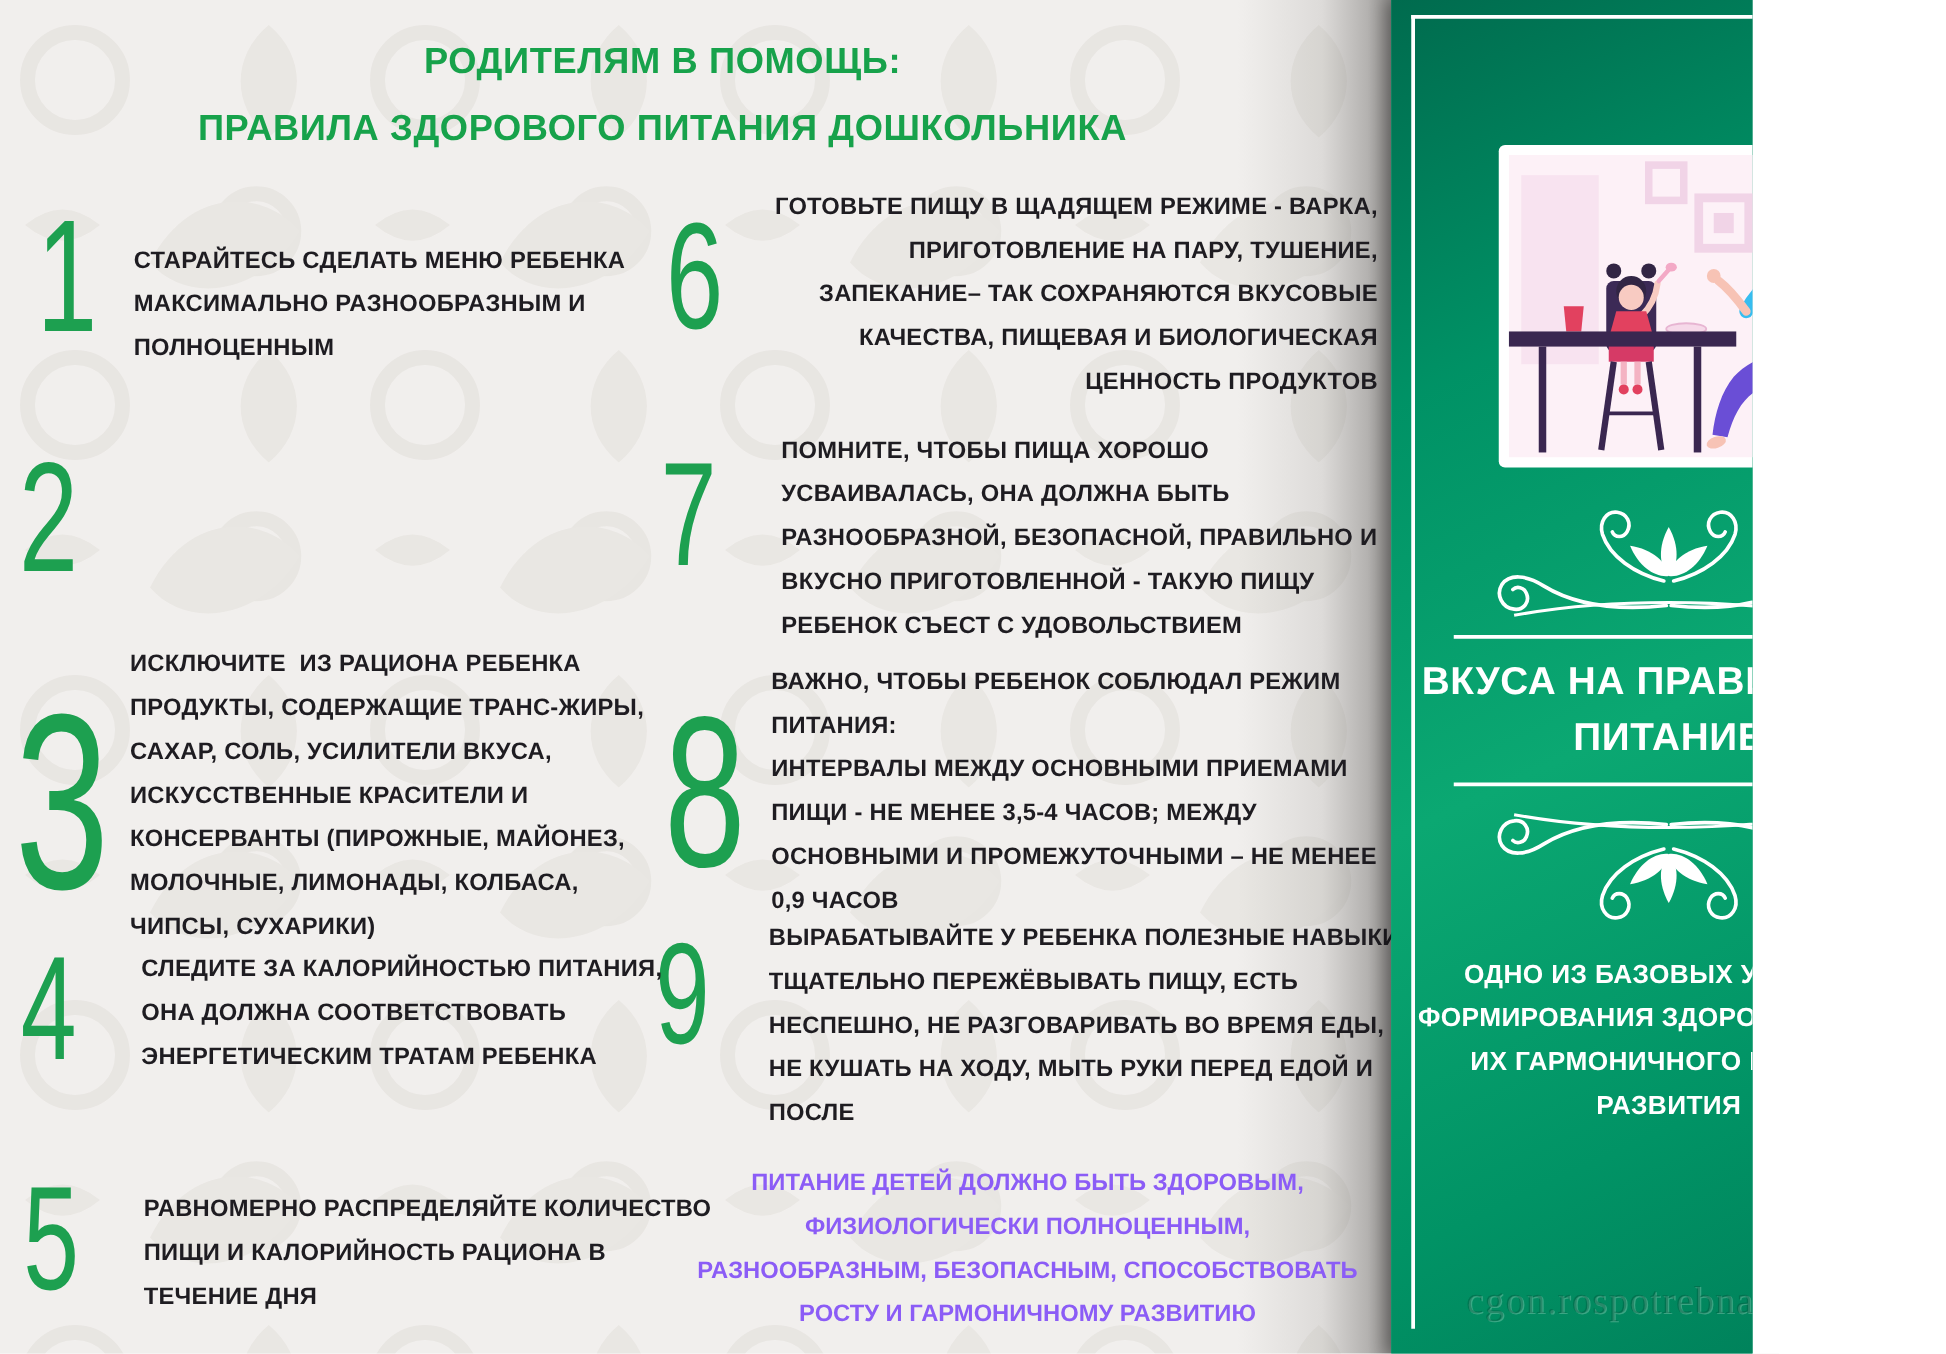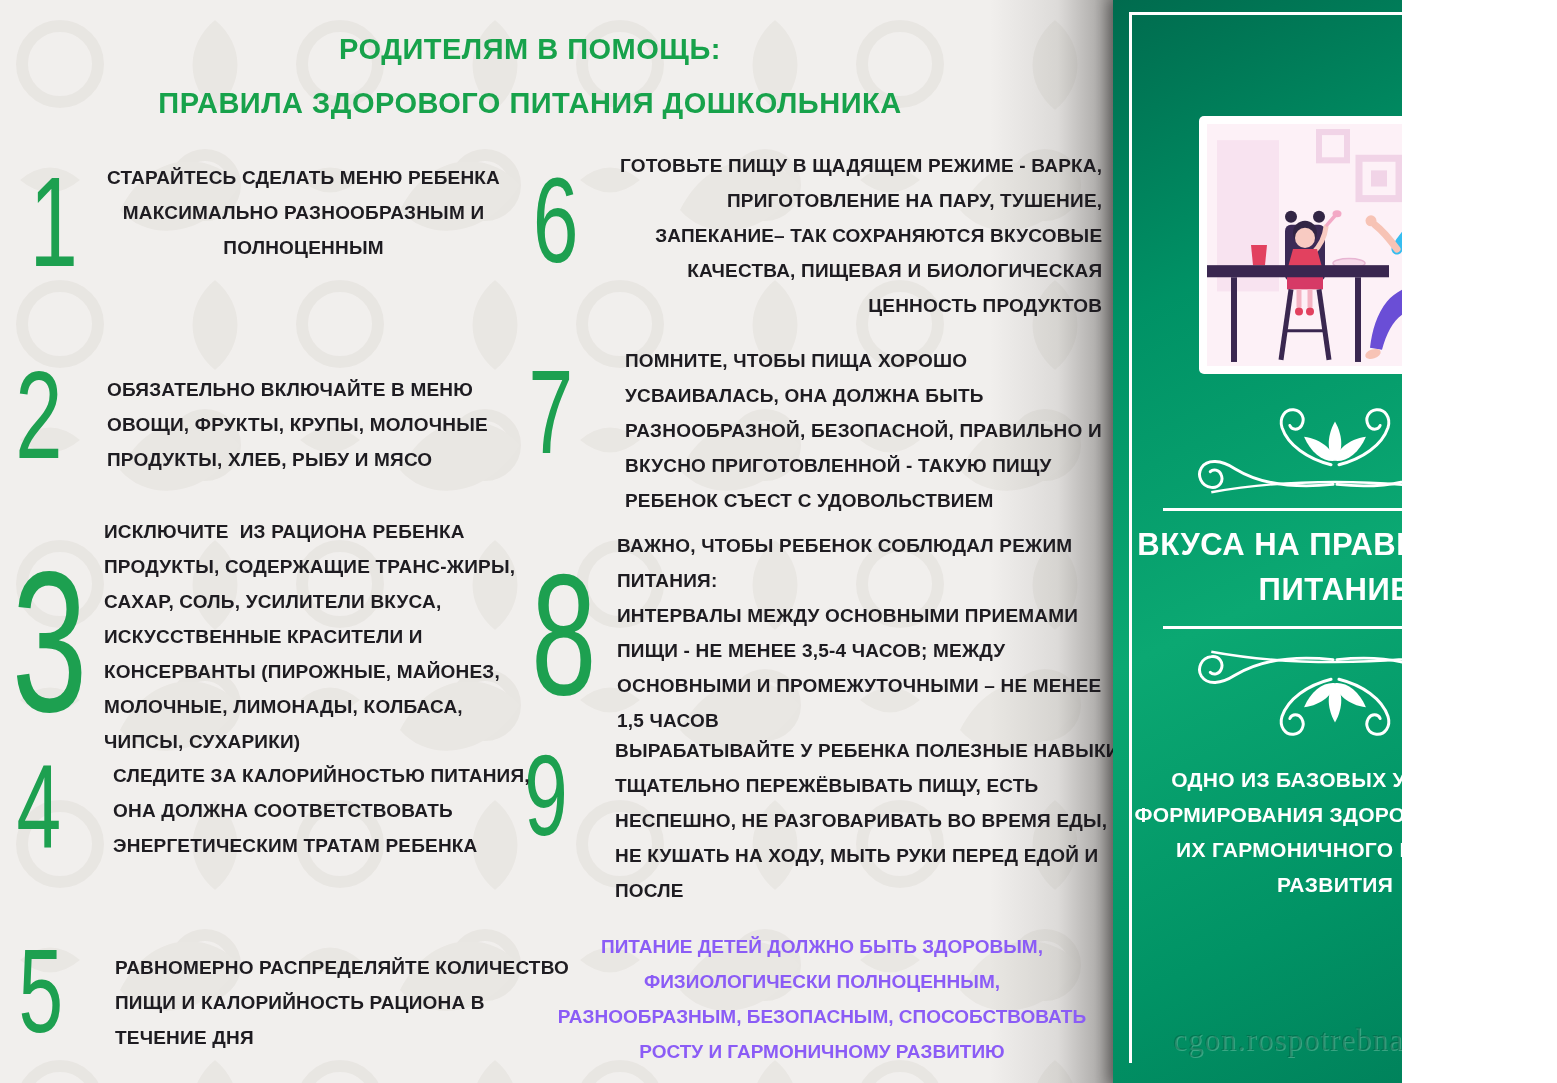--- a/index.html
+++ b/index.html
@@ -99,26 +99,23 @@
   <div class="rule-num" style="left:18px;  top:158px; font-size:128px;">1</div>
   <div class="rule-num" style="left:4px;   top:352px; font-size:125px;">2</div>
   <div class="rule-num" style="left:-6px;  top:542px; font-size:200px;">3</div>
   <div class="rule-num" style="left:6px;   top:748px; font-size:118px;">4</div>
   <div class="rule-num" style="left:8px;   top:932px; font-size:118px;">5</div>
   <div class="rule-num" style="left:522px; top:160px; font-size:121px;">6</div>
   <div class="rule-num" style="left:518px; top:353px; font-size:118px;">7</div>
   <div class="rule-num" style="left:516px; top:548px; font-size:172px;">8</div>
   <div class="rule-num" style="left:514px; top:738px; font-size:115px;">9</div>
 
-  <div class="rule-text" style="left:107px; top:160px;text-align:center;">СТАРАЙТЕСЬ СДЕЛАТЬ МЕНЮ РЕБЕНКА
+  <div class="rule-text" style="left:107px; top:191px;">СТАРАЙТЕСЬ СДЕЛАТЬ МЕНЮ РЕБЕНКА
 МАКСИМАЛЬНО РАЗНООБРАЗНЫМ И
 ПОЛНОЦЕННЫМ</div>
-  <div class="rule-text" style="left:107px; top:372px;">ОБЯЗАТЕЛЬНО ВКЛЮЧАЙТЕ В МЕНЮ
-ОВОЩИ, ФРУКТЫ, КРУПЫ, МОЛОЧНЫЕ
-ПРОДУКТЫ, ХЛЕБ, РЫБУ И МЯСО</div>
   <div class="rule-text" style="left:104px; top:514px;">ИСКЛЮЧИТЕ  ИЗ РАЦИОНА РЕБЕНКА
 ПРОДУКТЫ, СОДЕРЖАЩИЕ ТРАНС-ЖИРЫ,
 САХАР, СОЛЬ, УСИЛИТЕЛИ ВКУСА,
 ИСКУССТВЕННЫЕ КРАСИТЕЛИ И
 КОНСЕРВАНТЫ (ПИРОЖНЫЕ, МАЙОНЕЗ,
 МОЛОЧНЫЕ, ЛИМОНАДЫ, КОЛБАСА,
 ЧИПСЫ, СУХАРИКИ)</div>
   <div class="rule-text" style="left:113px; top:758px;">СЛЕДИТЕ ЗА КАЛОРИЙНОСТЬЮ ПИТАНИЯ,
 ОНА ДОЛЖНА СООТВЕТСТВОВАТЬ
 ЭНЕРГЕТИЧЕСКИМ ТРАТАМ РЕБЕНКА</div>
@@ -133,21 +130,21 @@
   <div class="rule-text" style="left:625px; top:343px;">ПОМНИТЕ, ЧТОБЫ ПИЩА ХОРОШО
 УСВАИВАЛАСЬ, ОНА ДОЛЖНА БЫТЬ
 РАЗНООБРАЗНОЙ, БЕЗОПАСНОЙ, ПРАВИЛЬНО И
 ВКУСНО ПРИГОТОВЛЕННОЙ - ТАКУЮ ПИЩУ
 РЕБЕНОК СЪЕСТ С УДОВОЛЬСТВИЕМ</div>
   <div class="rule-text" style="left:617px; top:528px;">ВАЖНО, ЧТОБЫ РЕБЕНОК СОБЛЮДАЛ РЕЖИМ
 ПИТАНИЯ:
 ИНТЕРВАЛЫ МЕЖДУ ОСНОВНЫМИ ПРИЕМАМИ
 ПИЩИ - НЕ МЕНЕЕ 3,5-4 ЧАСОВ; МЕЖДУ
 ОСНОВНЫМИ И ПРОМЕЖУТОЧНЫМИ – НЕ МЕНЕЕ
-1,5 ЧАСОВ</div>
+0,9 ЧАСОВ</div>
   <div class="rule-text" style="left:615px; top:733px;">ВЫРАБАТЫВАЙТЕ У РЕБЕНКА ПОЛЕЗНЫЕ НАВЫКИ:
 ТЩАТЕЛЬНО ПЕРЕЖЁВЫВАТЬ ПИЩУ, ЕСТЬ
 НЕСПЕШНО, НЕ РАЗГОВАРИВАТЬ ВО ВРЕМЯ ЕДЫ,
 НЕ КУШАТЬ НА ХОДУ, МЫТЬ РУКИ ПЕРЕД ЕДОЙ И
 ПОСЛЕ</div>
 
   <div class="footer-note">ПИТАНИЕ ДЕТЕЙ ДОЛЖНО БЫТЬ ЗДОРОВЫМ,
 ФИЗИОЛОГИЧЕСКИ ПОЛНОЦЕННЫМ,
 РАЗНООБРАЗНЫМ, БЕЗОПАСНЫМ, СПОСОБСТВОВАТЬ
 РОСТУ И ГАРМОНИЧНОМУ РАЗВИТИЮ</div>

